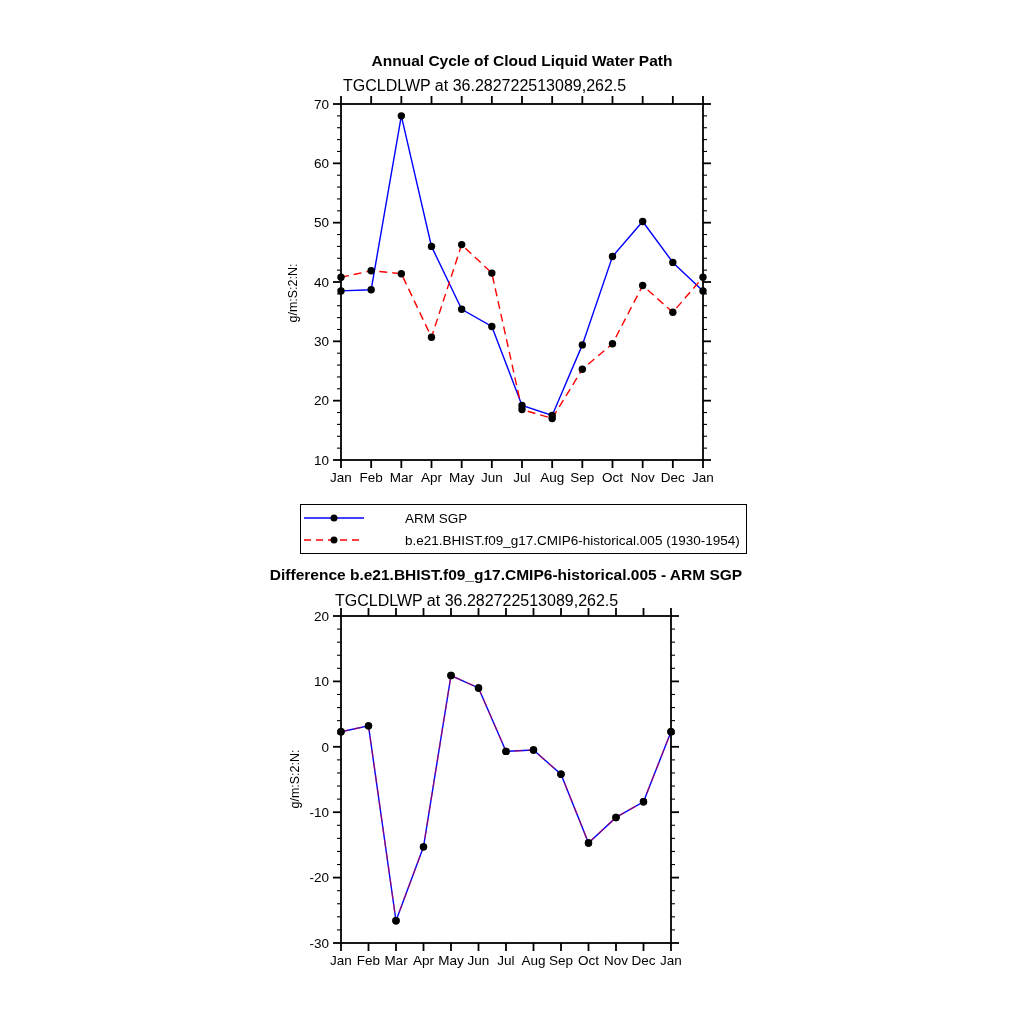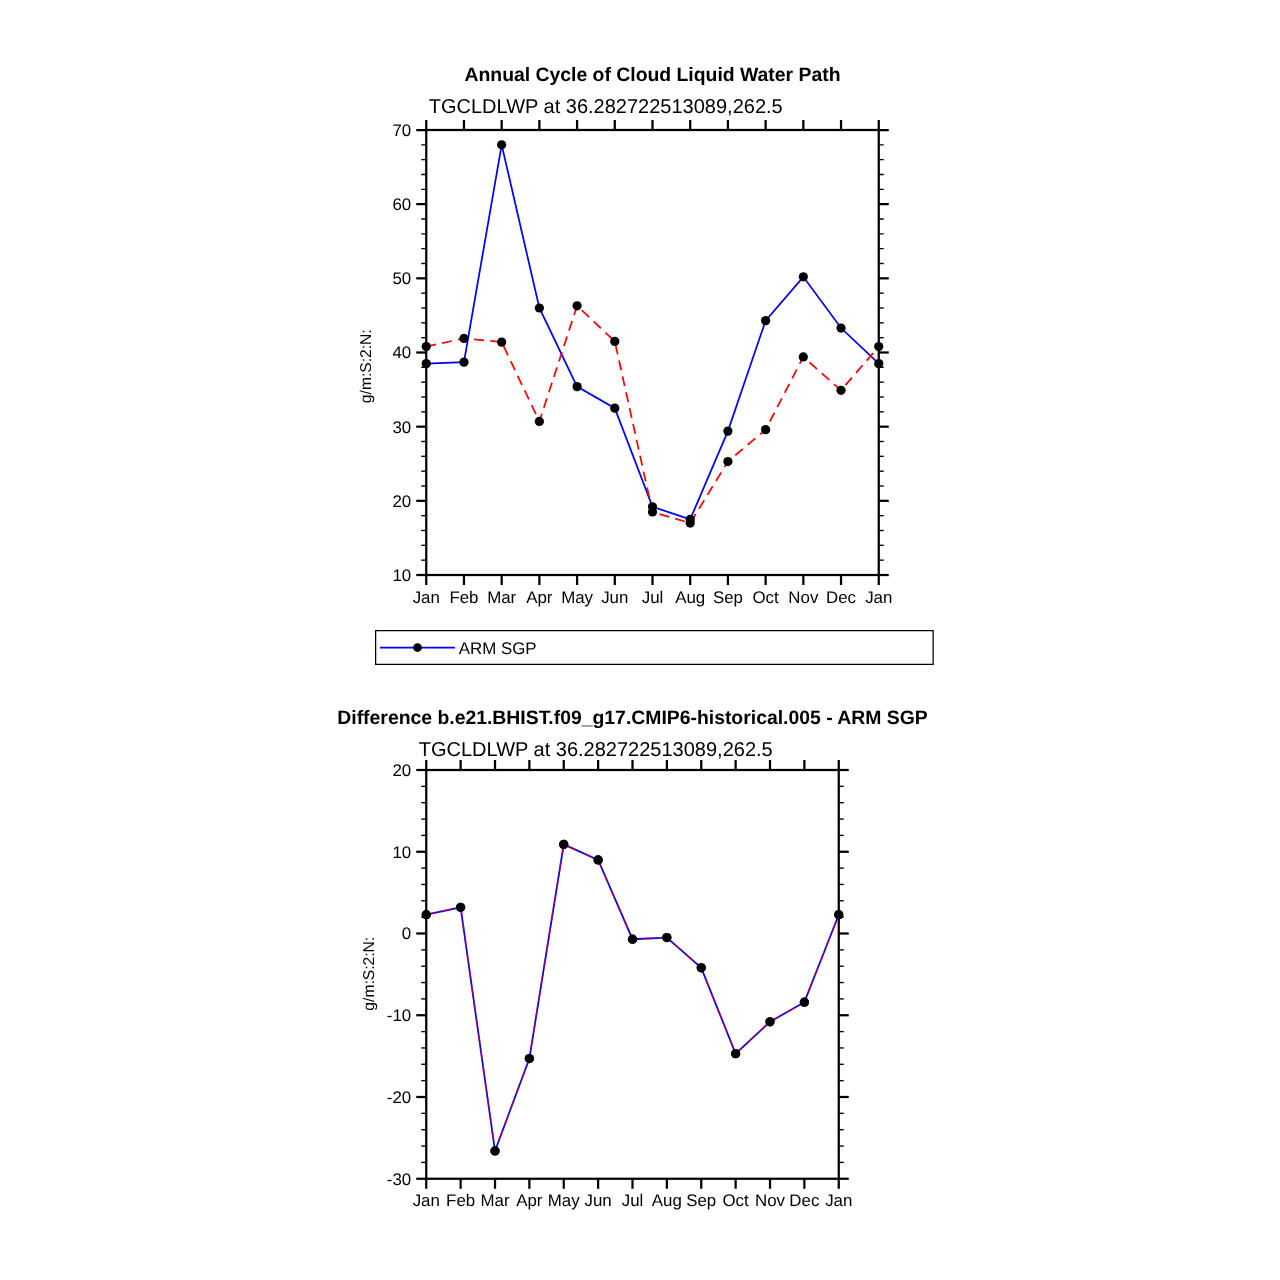--- a/index.html
+++ b/index.html
@@ -42,21 +42,21 @@
   .legend {
     position: absolute;
     left: 300px;
     top: 458px;
     width: 447px;
     border: 1px solid #000000;
     background: #ffffff;
     padding: 2px 0 2px 2px;
     box-sizing: border-box;
   }
-  .legend-row { display: flex; align-items: center; height: 22px; }
+  .legend-row { display: flex; align-items: center; height: 22px; gap: 38px; }
   .legend-sample { flex: 0 0 auto; }
   .legend-label { font-size: 13.5px; white-space: nowrap; }
 </style>
 </head>
 <body>
 
 <div class="page">
 
   <div class="chart-title t1">Annual Cycle of Cloud Liquid Water Path</div>
   <div class="chart-subtitle s1">TGCLDLWP at 36.282722513089,262.5</div>
@@ -337,15 +337,22 @@
     </svg>
 
   <div class="legend">
     <div class="legend-row">
       <svg class="legend-sample" id="sample0" width="64" height="16">
           <line x1="1" y1="8" x2="61" y2="8" stroke="#0000ff" stroke-width="1.4"></line>
           <circle cx="31" cy="8" r="3.5" fill="#000000"></circle>
         </svg>
       <span class="legend-label">ARM SGP</span>
     </div>
+    <div class="legend-row">
+      <svg class="legend-sample" id="sample1" width="64" height="16">
+          <line x1="1" y1="8" x2="61" y2="8" stroke="#ff0000" stroke-width="1.4" stroke-dasharray="7,5"></line>
+          <circle cx="31" cy="8" r="3.5" fill="#000000"></circle>
+        </svg>
+      <span class="legend-label">b.e21.BHIST.f09_g17.CMIP6-historical.005 (1930-1954)</span>
+    </div>
   </div>
 
 </div>
 
 </body></html>

